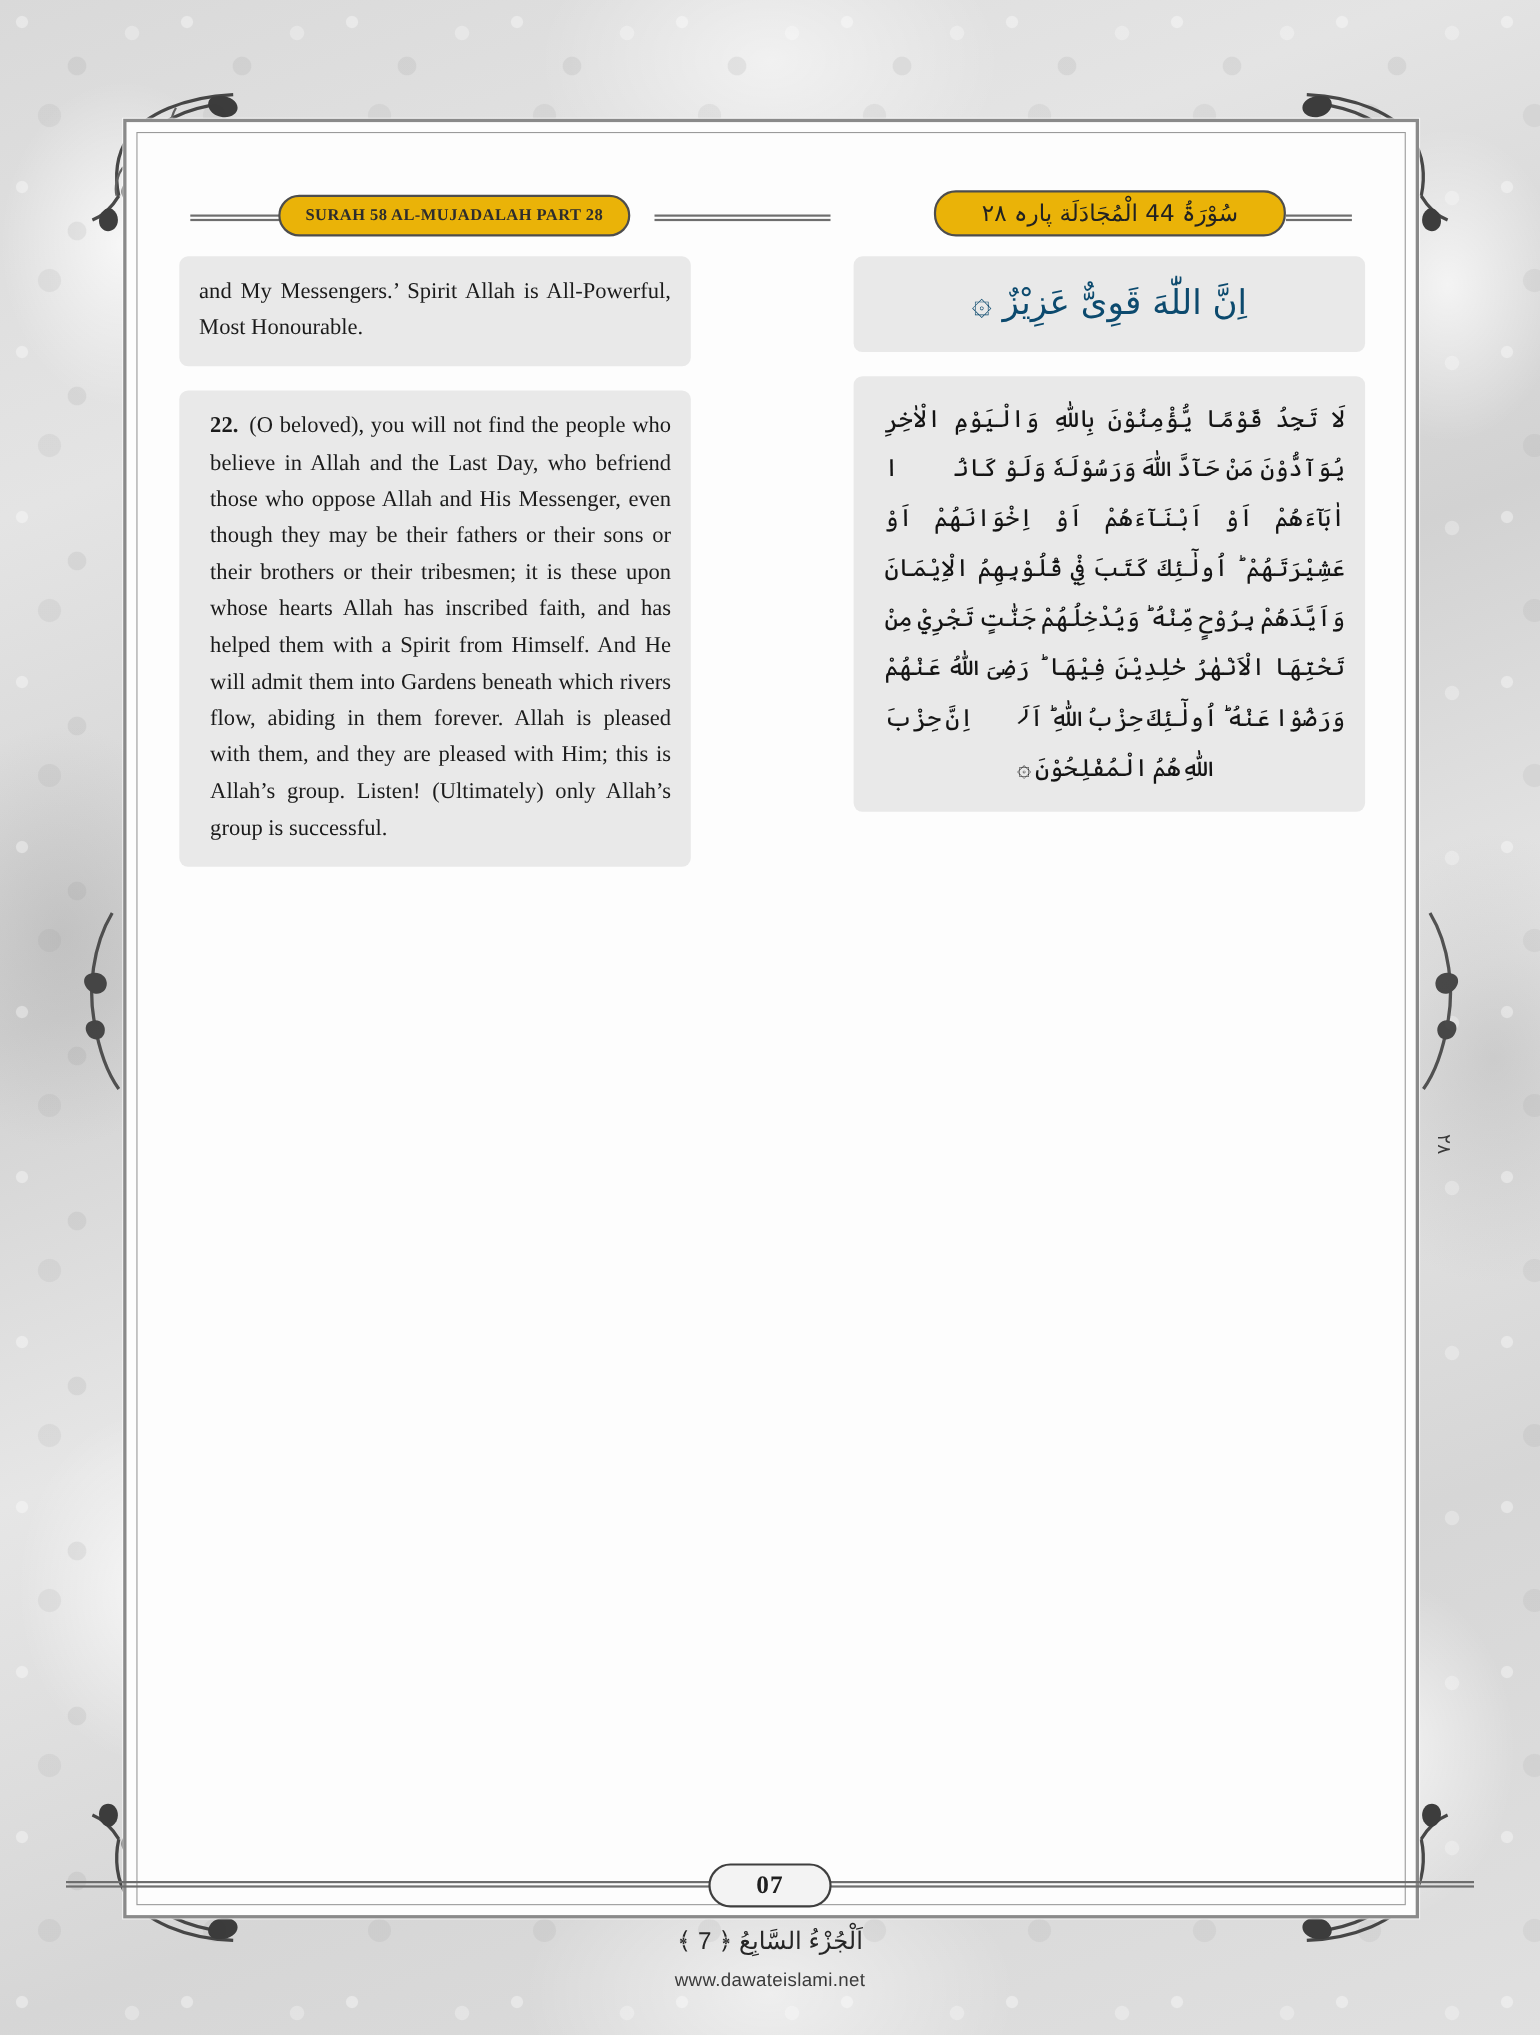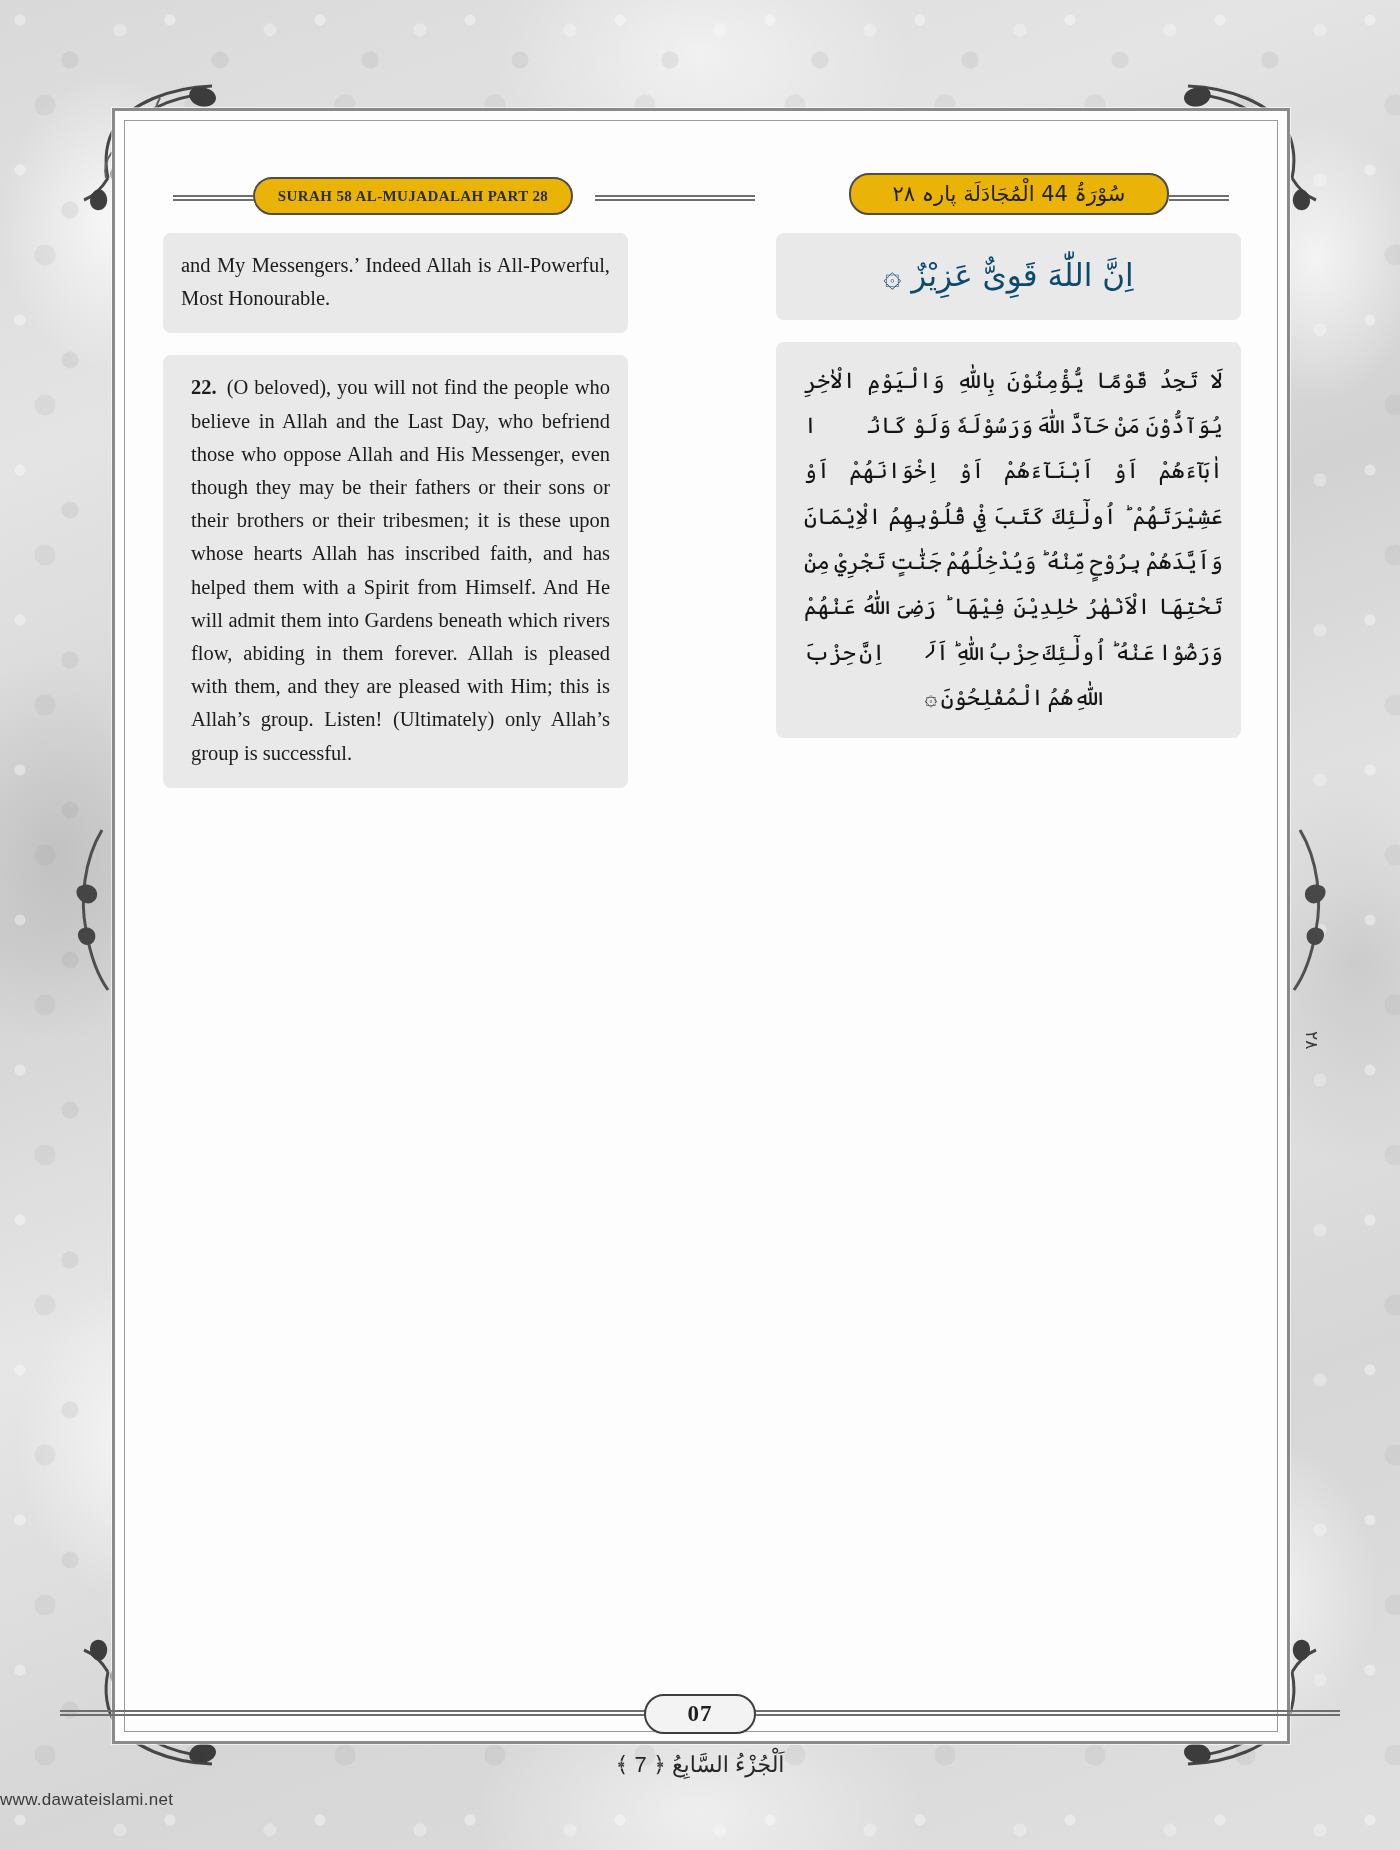--- a/index.html
+++ b/index.html
@@ -217,21 +217,21 @@
     left: 0; right: 0; top: 1752px;
     text-align: center;
     direction: rtl;
     font-family: Liberation Sans, sans-serif;
     font-size: 22px;
     color: #262626;
   }
   .site-line {
     position: absolute;
     left: 0; right: 0; top: 1790px;
-    text-align: left;
+    text-align: center;
     font-family: "Liberation Sans", sans-serif;
     font-size: 17px;
     color: #3a3a3a;
     letter-spacing: .3px;
   }
 </style>
 </head>
 <body>
 
 <div id="page">
@@ -333,21 +333,21 @@
       <div class="cartouche right">
         <span class="hdr-ar">سُوْرَۃُ 44 الْمُجَادَلَة پارہ ٢٨</span>
       </div>
       <div class="rule r3"></div>
     </div>
 
     <div id="body-area">
 
       <div class="col-en">
         <div class="tbox box-en-short">
-          <div class="en-text">and My Messengers.’ Indeed Allah is All-Powerful, Most Honourable.</div>
+          <div class="en-text">and My Messengers.’ Spirit Allah is All-Powerful, Most Honourable.</div>
         </div>
         <div class="tbox">
           <div class="en-text">
             <span class="vnum">22.</span><span>(O beloved), you will not find the people who believe in Allah and the Last Day, who befriend those who oppose Allah and His Messenger, even though they may be their fathers or their sons or their brothers or their tribesmen; it is these upon whose hearts Allah has inscribed faith, and has helped them with a Spirit from Himself. And He will admit them into Gardens beneath which rivers flow, abiding in them forever. Allah is pleased with them, and they are pleased with Him; this is Allah’s group. Listen! (Ultimately) only Allah’s group is successful.</span>
           </div>
         </div>
       </div>
 
       <div class="col-ar">
         <div class="tbox box-short">

